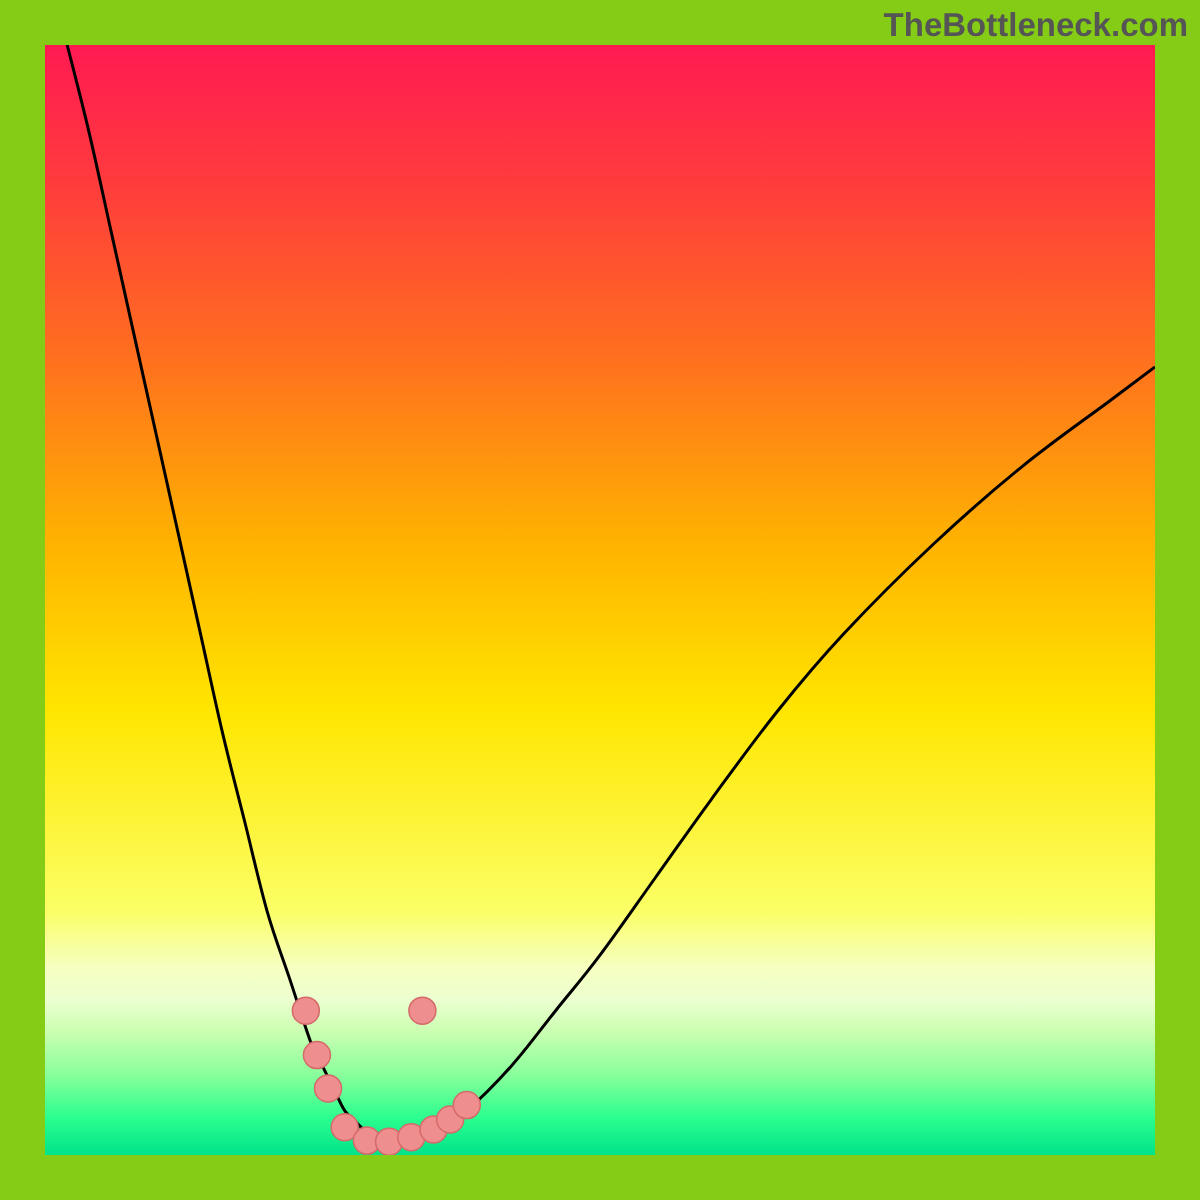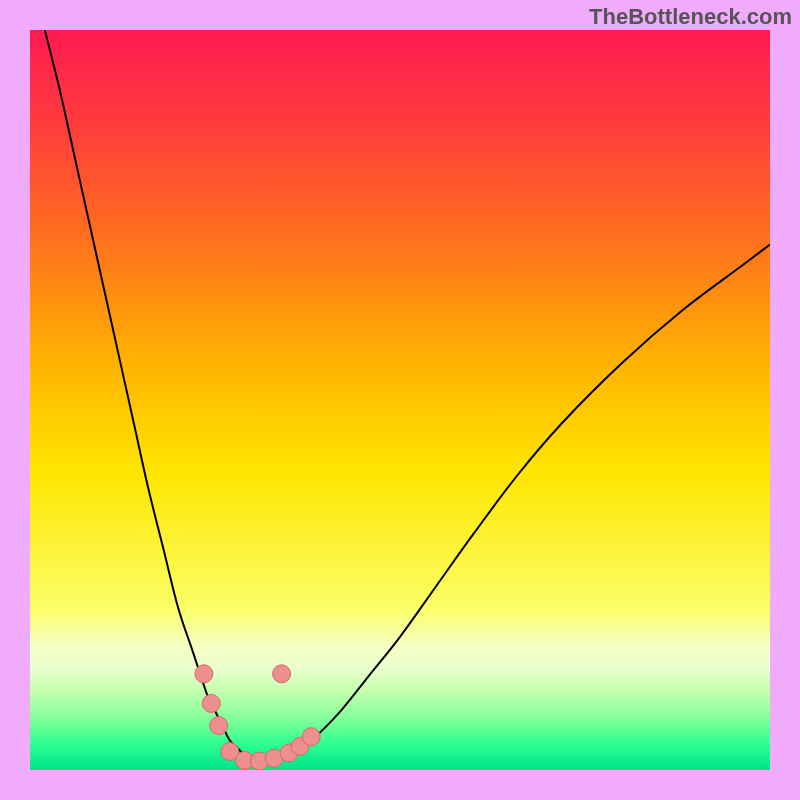--- a/index.html
+++ b/index.html
@@ -8,21 +8,21 @@
     width: 800px;
     height: 800px;
     overflow: hidden;
     background: #000;
     font-family: Arial, Helvetica, sans-serif;
   }
   .frame {
     position: absolute;
     left: 0; top: 0;
     width: 800px; height: 800px;
-    background: #f0abfc;
+    background: #84cc16;
   }
   .watermark {
     position: absolute;
     top: 4px;
     right: 8px;
     color: #555;
     font-size: 22px;
     font-weight: 600;
     letter-spacing: 0px;
     z-index: 10;

